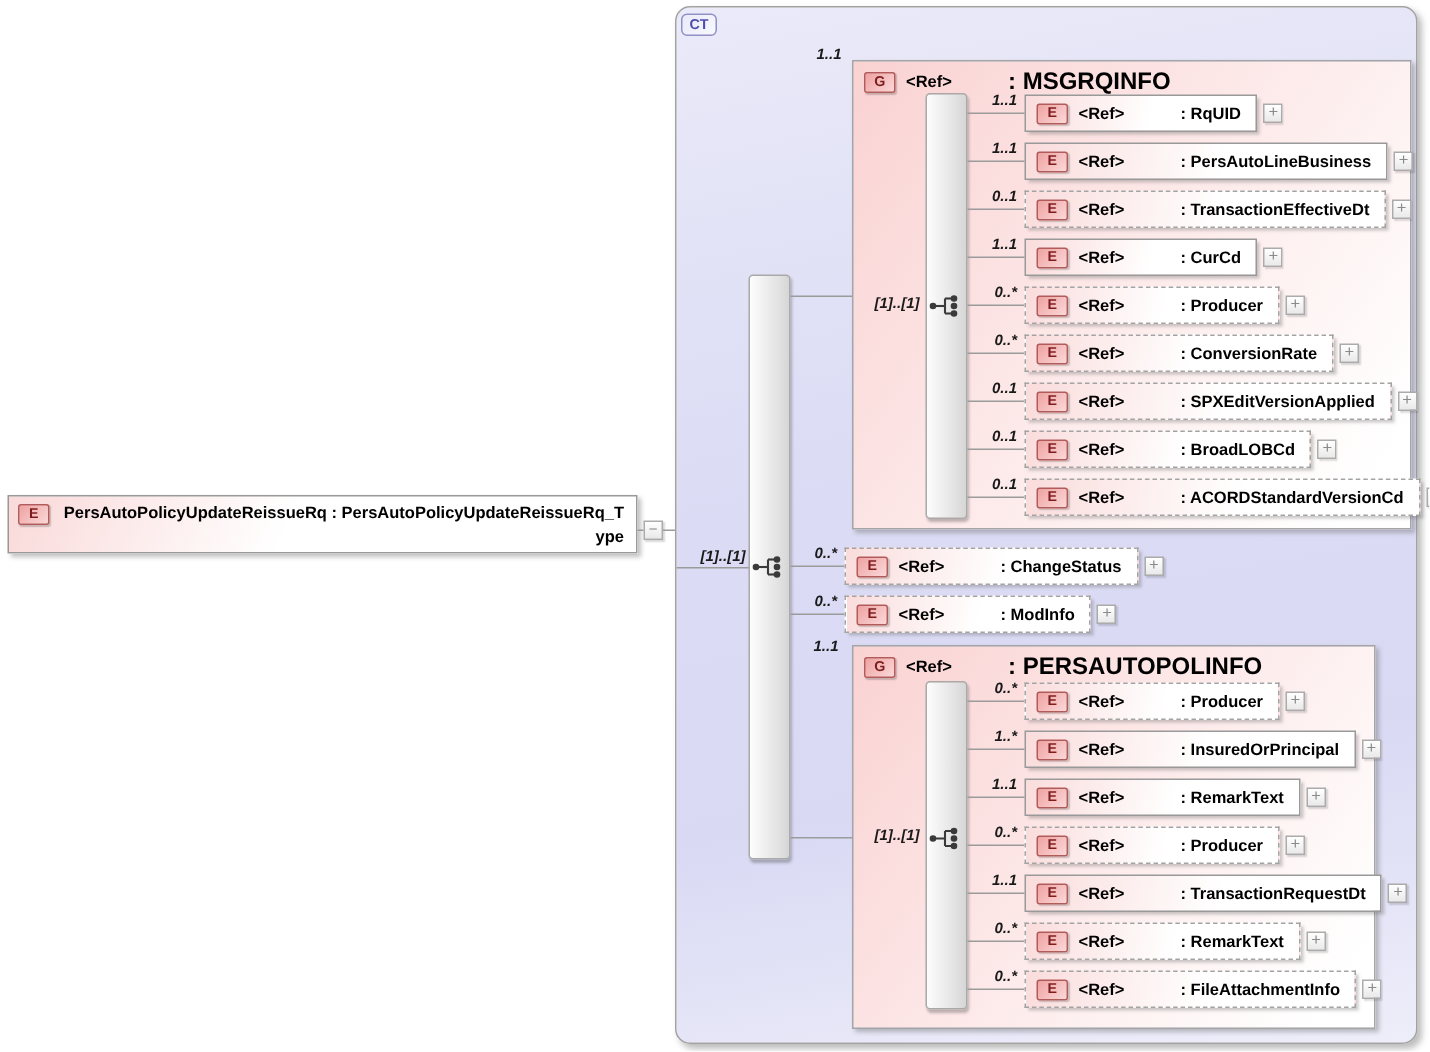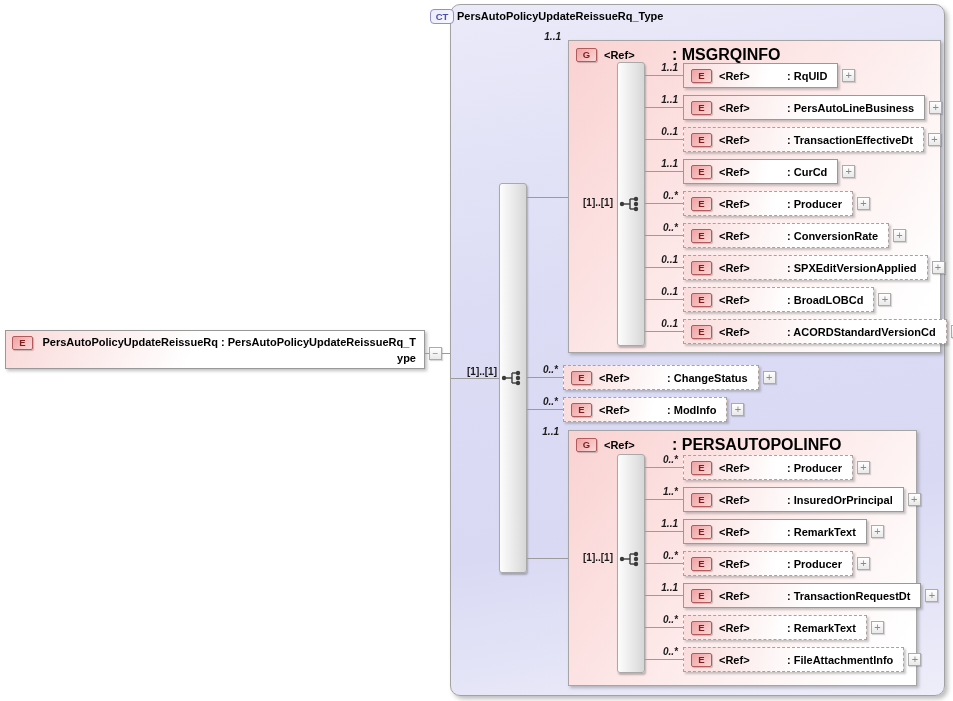--- a/index.html
+++ b/index.html
@@ -4,28 +4,28 @@
 <style>
   html,body { margin:0; padding:0; background:#fff; }
   .canvas { position:relative; width:953px; height:701px; background:#ffffff;
             font-family:"Liberation Sans", sans-serif; overflow:hidden; }
 
   .hline { position:absolute; height:1px; background:#9b9b9b; }
 
   .card  { position:absolute; width:44px; text-align:right;
            font-style:italic; font-weight:bold; font-size:10px; color:#1a1a1a; white-space:nowrap; }
   .ccard { position:absolute; width:70px; text-align:right;
-           font-weight:bold; font-size:10px; color:#1a1a1a; white-space:nowrap; }
+           font-style:italic; font-weight:bold; font-size:10px; color:#1a1a1a; white-space:nowrap; }
 
   .container { position:absolute; left:450px; top:4px; width:495px; height:692px; box-sizing:border-box;
                border:1px solid #a2a2a2; border-radius:10px;
                background:linear-gradient(170deg,#eaeaf9 0%,#dcdcf5 40%,#d9d9f4 72%,#eeeefa 100%);
                box-shadow:3px 3px 4px rgba(110,110,110,.45); }
 
-  .ct-head { position:absolute; left:430px; top:9px; display:flex; align-items:flex-start; }
+  .ct-head { position:absolute; left:454px; top:9px; display:flex; align-items:flex-start; }
   .ct-badge { box-sizing:border-box; width:24px; height:15px; border:1px solid #9191c8; border-radius:4px;
               background:linear-gradient(135deg,#eaeafa,#f8f8fe); color:#4d4dae;
               font-size:9.5px; font-weight:bold; line-height:13px; text-align:center; flex:none; }
   .ct-title { margin-left:3px; width:208px; font-size:11px; font-weight:bold; line-height:14px;
               word-break:break-all; color:#000; }
 
   .root { position:absolute; left:5px; top:330px; width:420px; height:39px; box-sizing:border-box;
           border:1px solid #999; background:linear-gradient(115deg,#fad9d9,#ffffff 45%);
           box-shadow:2px 2px 3px rgba(100,100,100,.4); }
   .root .badge { position:absolute; left:6px; top:5px; }
@@ -67,21 +67,20 @@
            box-shadow:1px 1px 1px rgba(0,0,0,.15); }
 </style>
 </head>
 <body>
 
 <div class="canvas">
 
   <div class="container"></div>
   <div class="ct-head">
     <span class="ct-badge">CT</span>
-    <span class="ct-title">PersAutoPolicyUpdateReissueRq_Type</span>
   </div>
 
   <div class="root">
     <span class="badge">E</span>
     <div class="root-label">PersAutoPolicyUpdateReissueRq : PersAutoPolicyUpdateReissueRq_Type</div>
   </div>
   <div class="hline" style="left:425px;top:353px;width:4px"></div>
   <div class="minusbox">−</div>
   <div class="hline" style="left:442px;top:353px;width:8px"></div>
 

